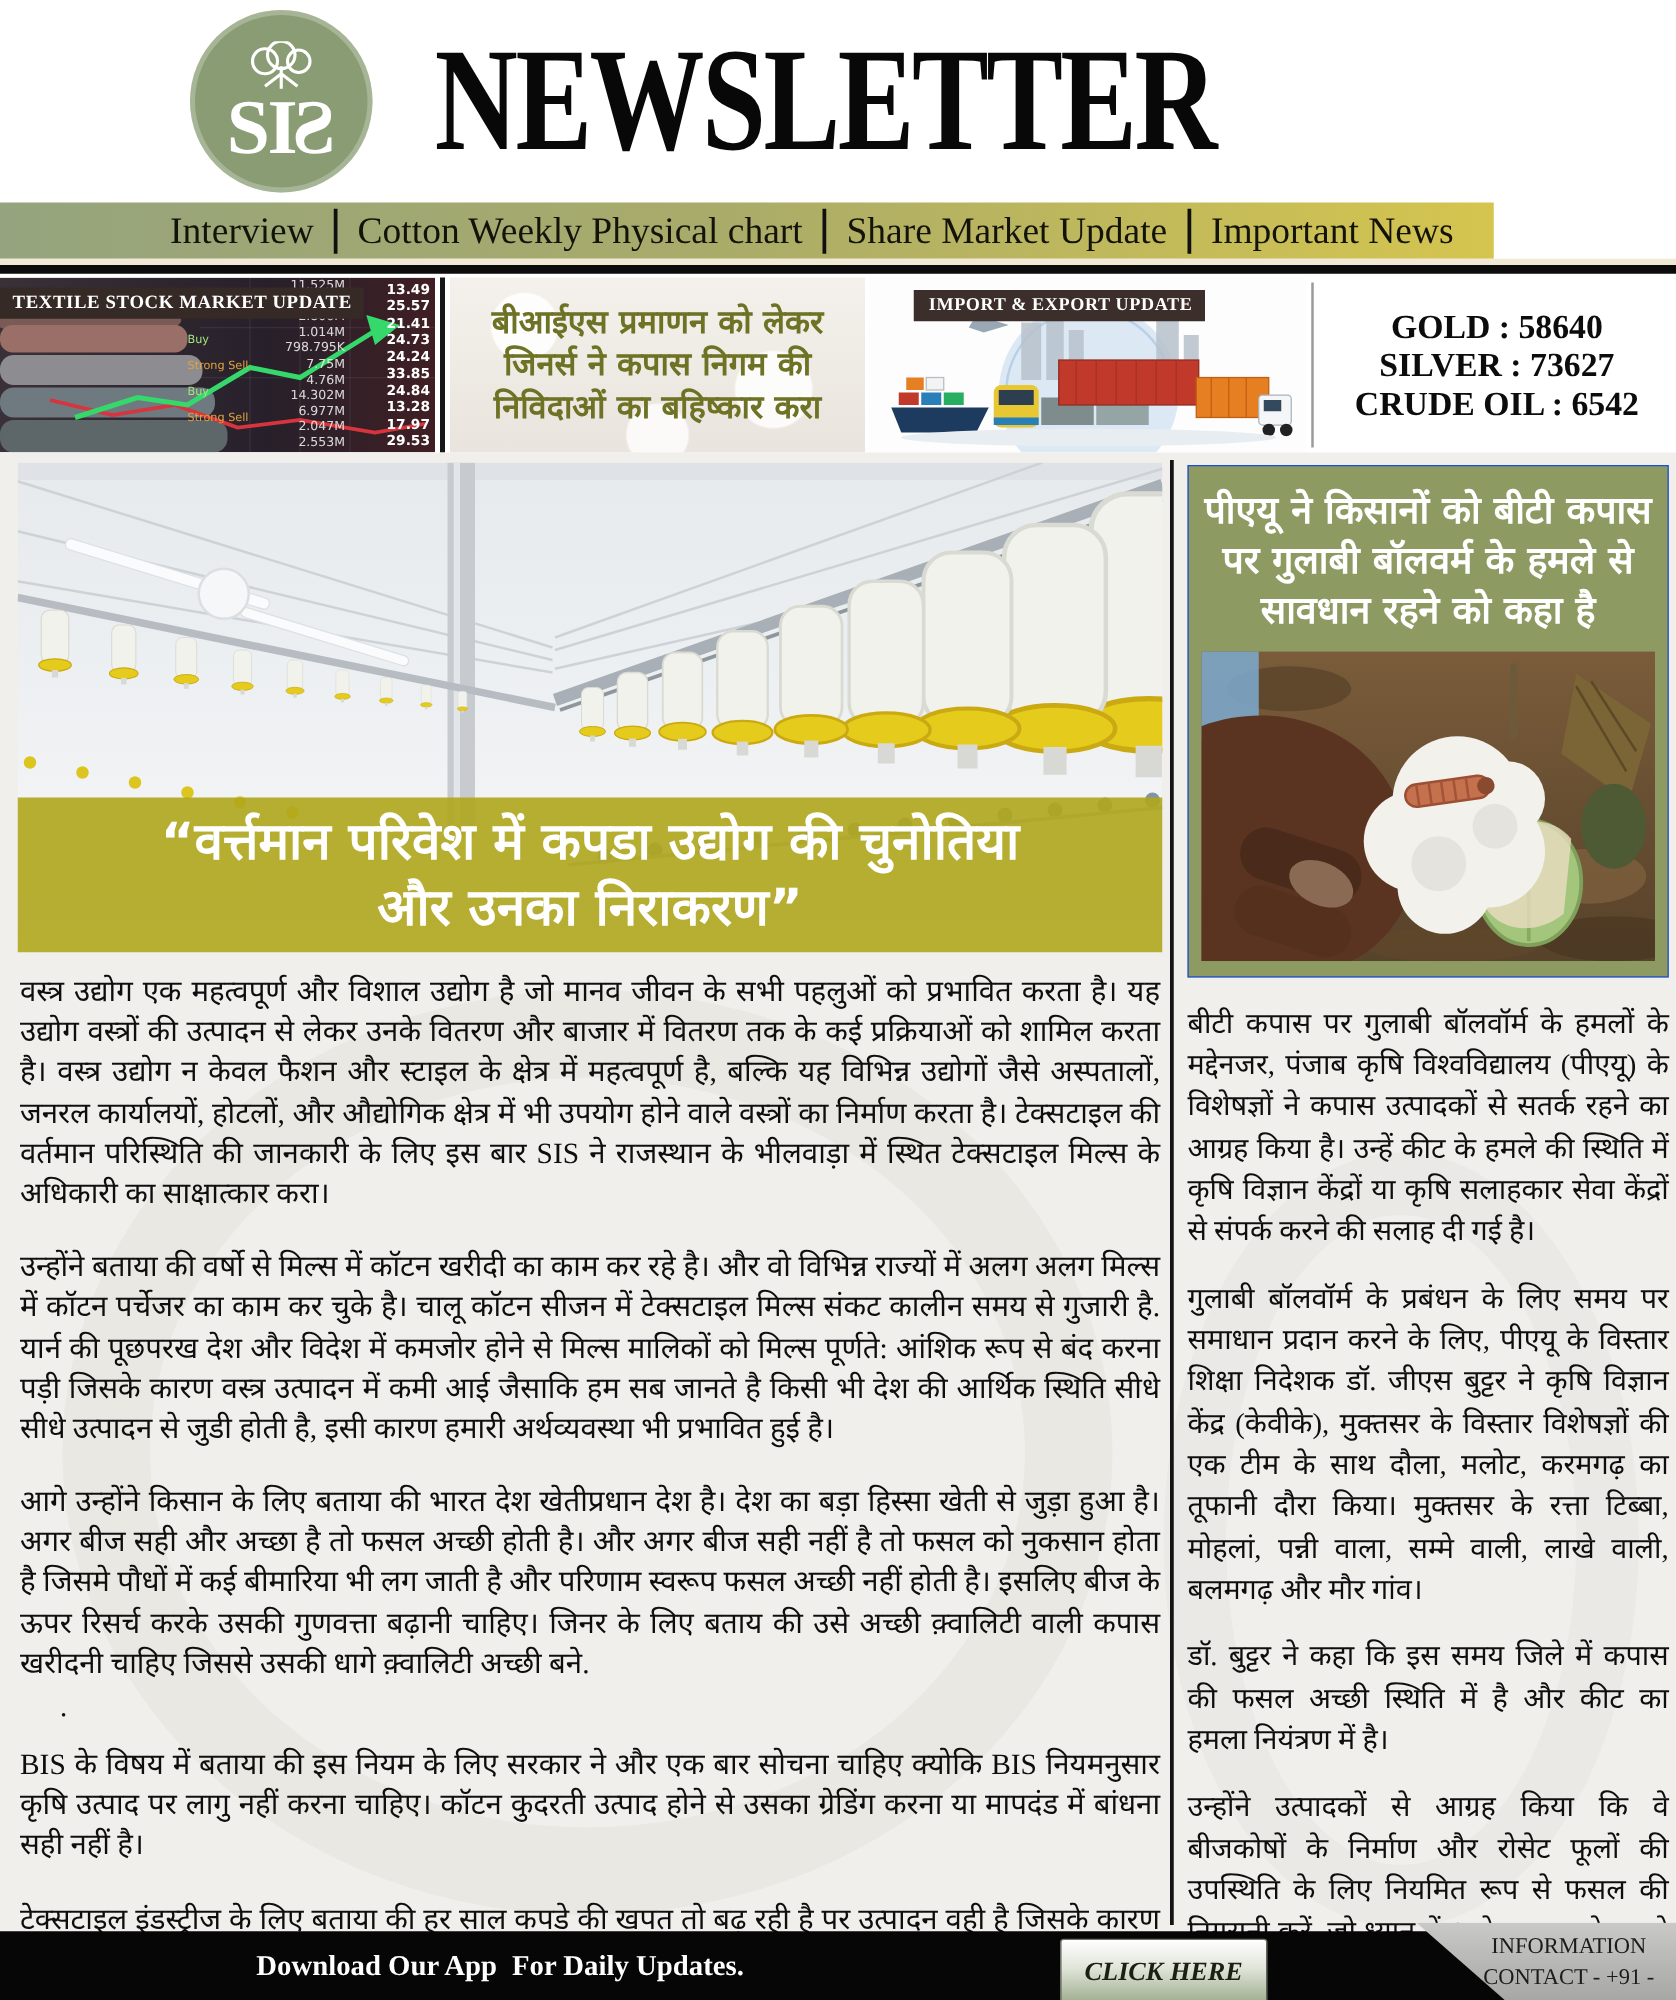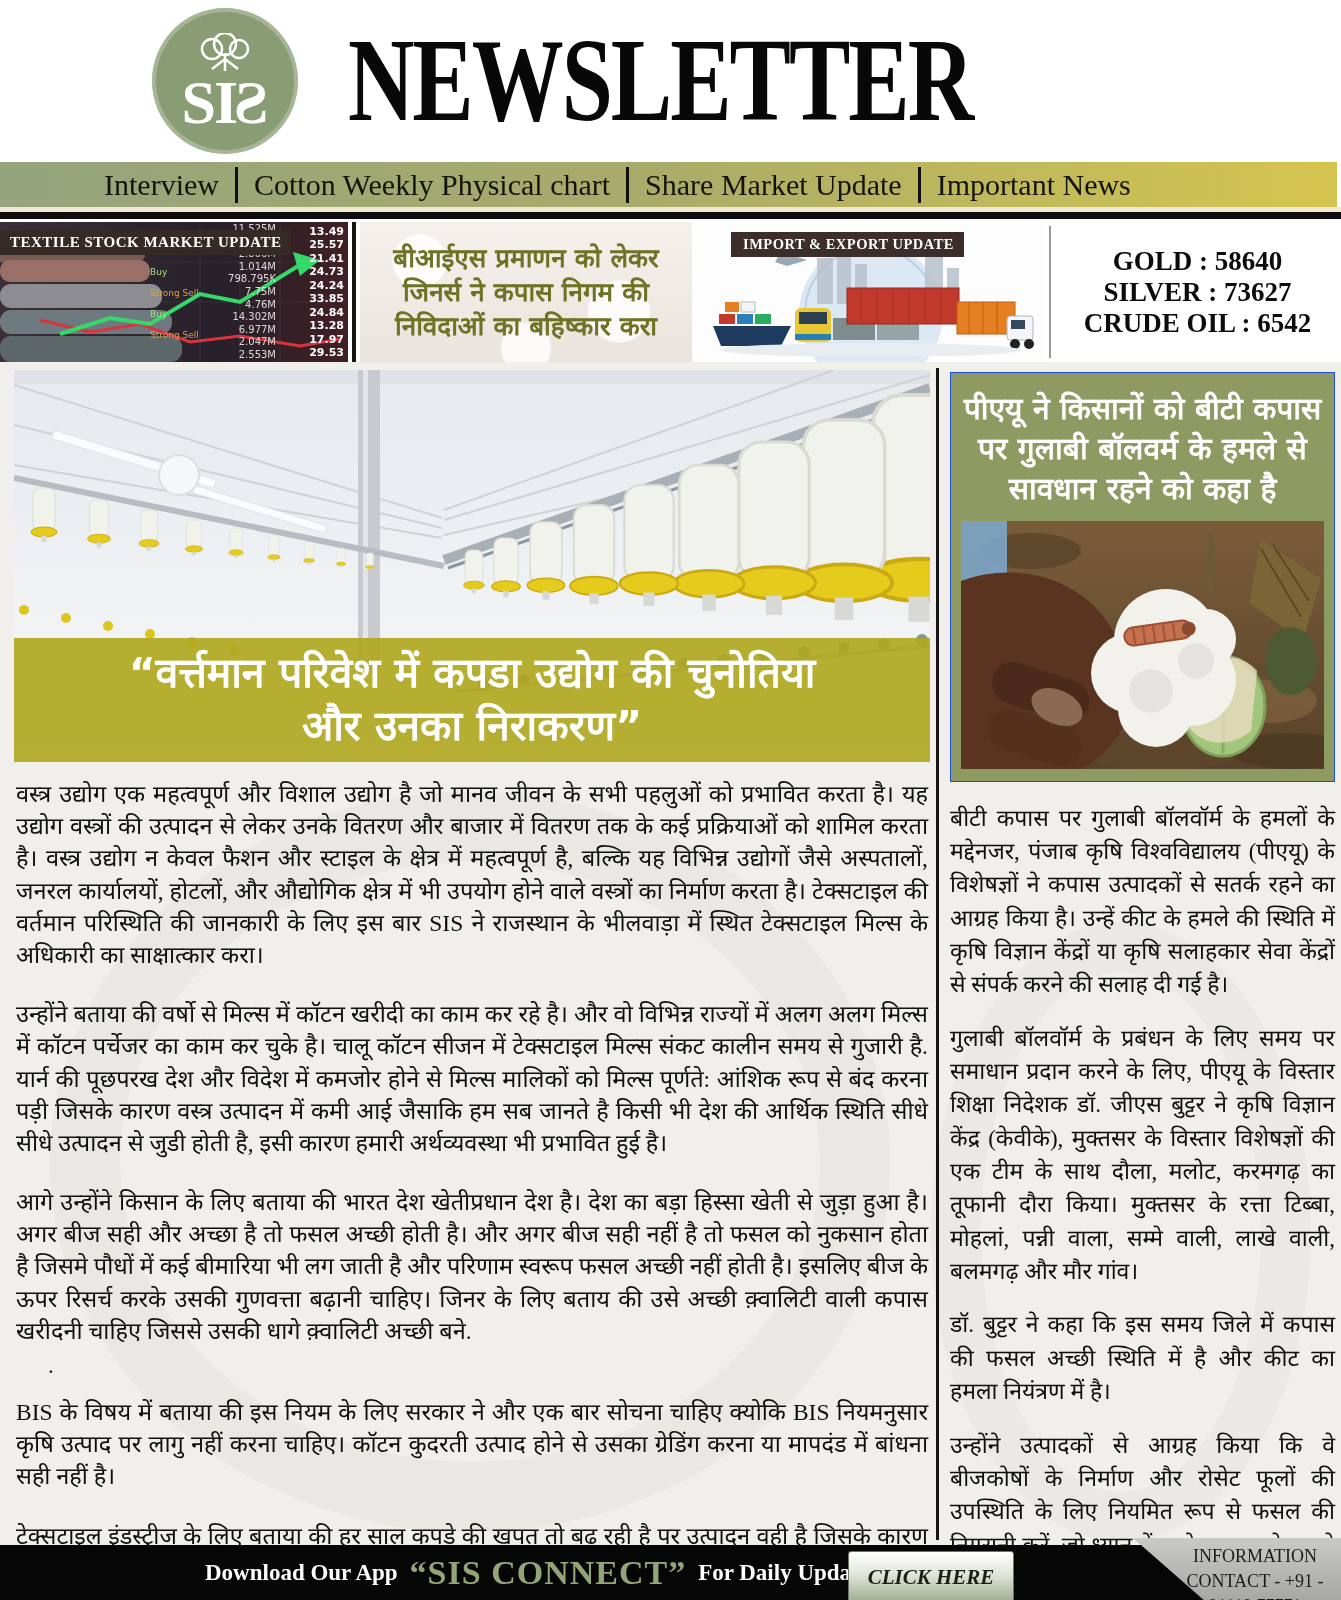--- a/index.html
+++ b/index.html
@@ -14,24 +14,24 @@
   .logo-cotton { width:70px; height:40px; margin-top:2px; }
   .logo-text { color:#fff; font-family:"Liberation Serif", serif; font-size:62px; font-weight:bold; line-height:58px; letter-spacing:-2px; }
   .logo-text .flip { display:inline-block; transform:scaleX(-1); }
   .title { position:absolute; left:300px; top:12px; width:720px; text-align:center;
            font-family:"Liberation Serif", serif; font-weight:bold; font-size:92px; color:#080808;
            letter-spacing:-2px; transform:scaleY(1.28); transform-origin:top center; white-space:nowrap; }
   .dateline { position:absolute; left:500px; top:112px; width:640px; text-align:center;
               font-family:"Liberation Serif", serif; font-weight:bold; font-style:italic; font-size:29px; color:#0a0a0a; }
 
   
-  .navbar { position:absolute; left:0; top:162px; width:1337px; height:45px;
+  .navbar { position:absolute; left:0; top:162px; width:1195px; height:45px;
             background:linear-gradient(90deg,#95a47e 0%,#a9ab69 48%,#d5c54f 100%);
             display:flex; align-items:center; padding-left:104px;
-            font-family:"Liberation Serif", serif; font-size:30px; color:#131309; }
+            font-family:"Liberation Serif", serif; font-size:30px; color:#131309;justify-content:center; }
   .navbar .sep { border-left:3px solid #101010; height:36px; margin:0 16px; }
   .rule-cream { position:absolute; left:0; top:207px; width:1341px; height:5px; background:#f1e9d6; }
   .rule-black { position:absolute; left:0; top:212px; width:1341px; height:7px; background:#0c0c0c; }
 
   
   .top-row { position:absolute; left:0; top:222px; width:1341px; height:140px; background:#fff; }
   .panel-label { position:absolute; background:#362a26; color:#fff; font-family:"Liberation Serif", serif;
                  font-size:15px; letter-spacing:.5px; padding:4px 10px; font-weight:bold; }
   .stock { position:absolute; left:0; top:0; width:348px; height:140px; overflow:hidden; }
   .stock svg { position:absolute; left:0; top:0; }
@@ -422,21 +422,20 @@
       <p>बीटी कपास पर गुलाबी बॉलवॉर्म के हमलों के मद्देनजर, पंजाब कृषि विश्वविद्यालय (पीएयू) के विशेषज्ञों ने कपास उत्पादकों से सतर्क रहने का आग्रह किया है। उन्हें कीट के हमले की स्थिति में कृषि विज्ञान केंद्रों या कृषि सलाहकार सेवा केंद्रों से संपर्क करने की सलाह दी गई है।</p>
       <p>गुलाबी बॉलवॉर्म के प्रबंधन के लिए समय पर समाधान प्रदान करने के लिए, पीएयू के विस्तार शिक्षा निदेशक डॉ. जीएस बुट्टर ने कृषि विज्ञान केंद्र (केवीके), मुक्तसर के विस्तार विशेषज्ञों की एक टीम के साथ दौला, मलोट, करमगढ़ का तूफानी दौरा किया। मुक्तसर के रत्ता टिब्बा, मोहलां, पन्नी वाला, सम्मे वाली, लाखे वाली, बलमगढ़ और मौर गांव।</p>
       <p>डॉ. बुट्टर ने कहा कि इस समय जिले में कपास की फसल अच्छी स्थिति में है और कीट का हमला नियंत्रण में है।</p>
       <p>उन्होंने उत्पादकों से आग्रह किया कि वे बीजकोषों के निर्माण और रोसेट फूलों की उपस्थिति के लिए नियमित रूप से फसल की निगरानी करें, जो ध्यान में आने पर नष्ट हो सकते हैं।</p>
     </aside>
   </main>
 
   <footer class="footer">
     <div class="dl">
       <span>Download Our App</span>
-      <span class="app">“SIS CONNECT”</span>
       <span>For Daily Updates.</span>
     </div>
     <button class="click-here">CLICK HERE</button>
     <div class="info-panel">
       <div>FOR MORE INFORMATION</div>
       <div>CONTACT - +91 - 91119 77771</div>
     </div>
   </footer>
 
 </div>

